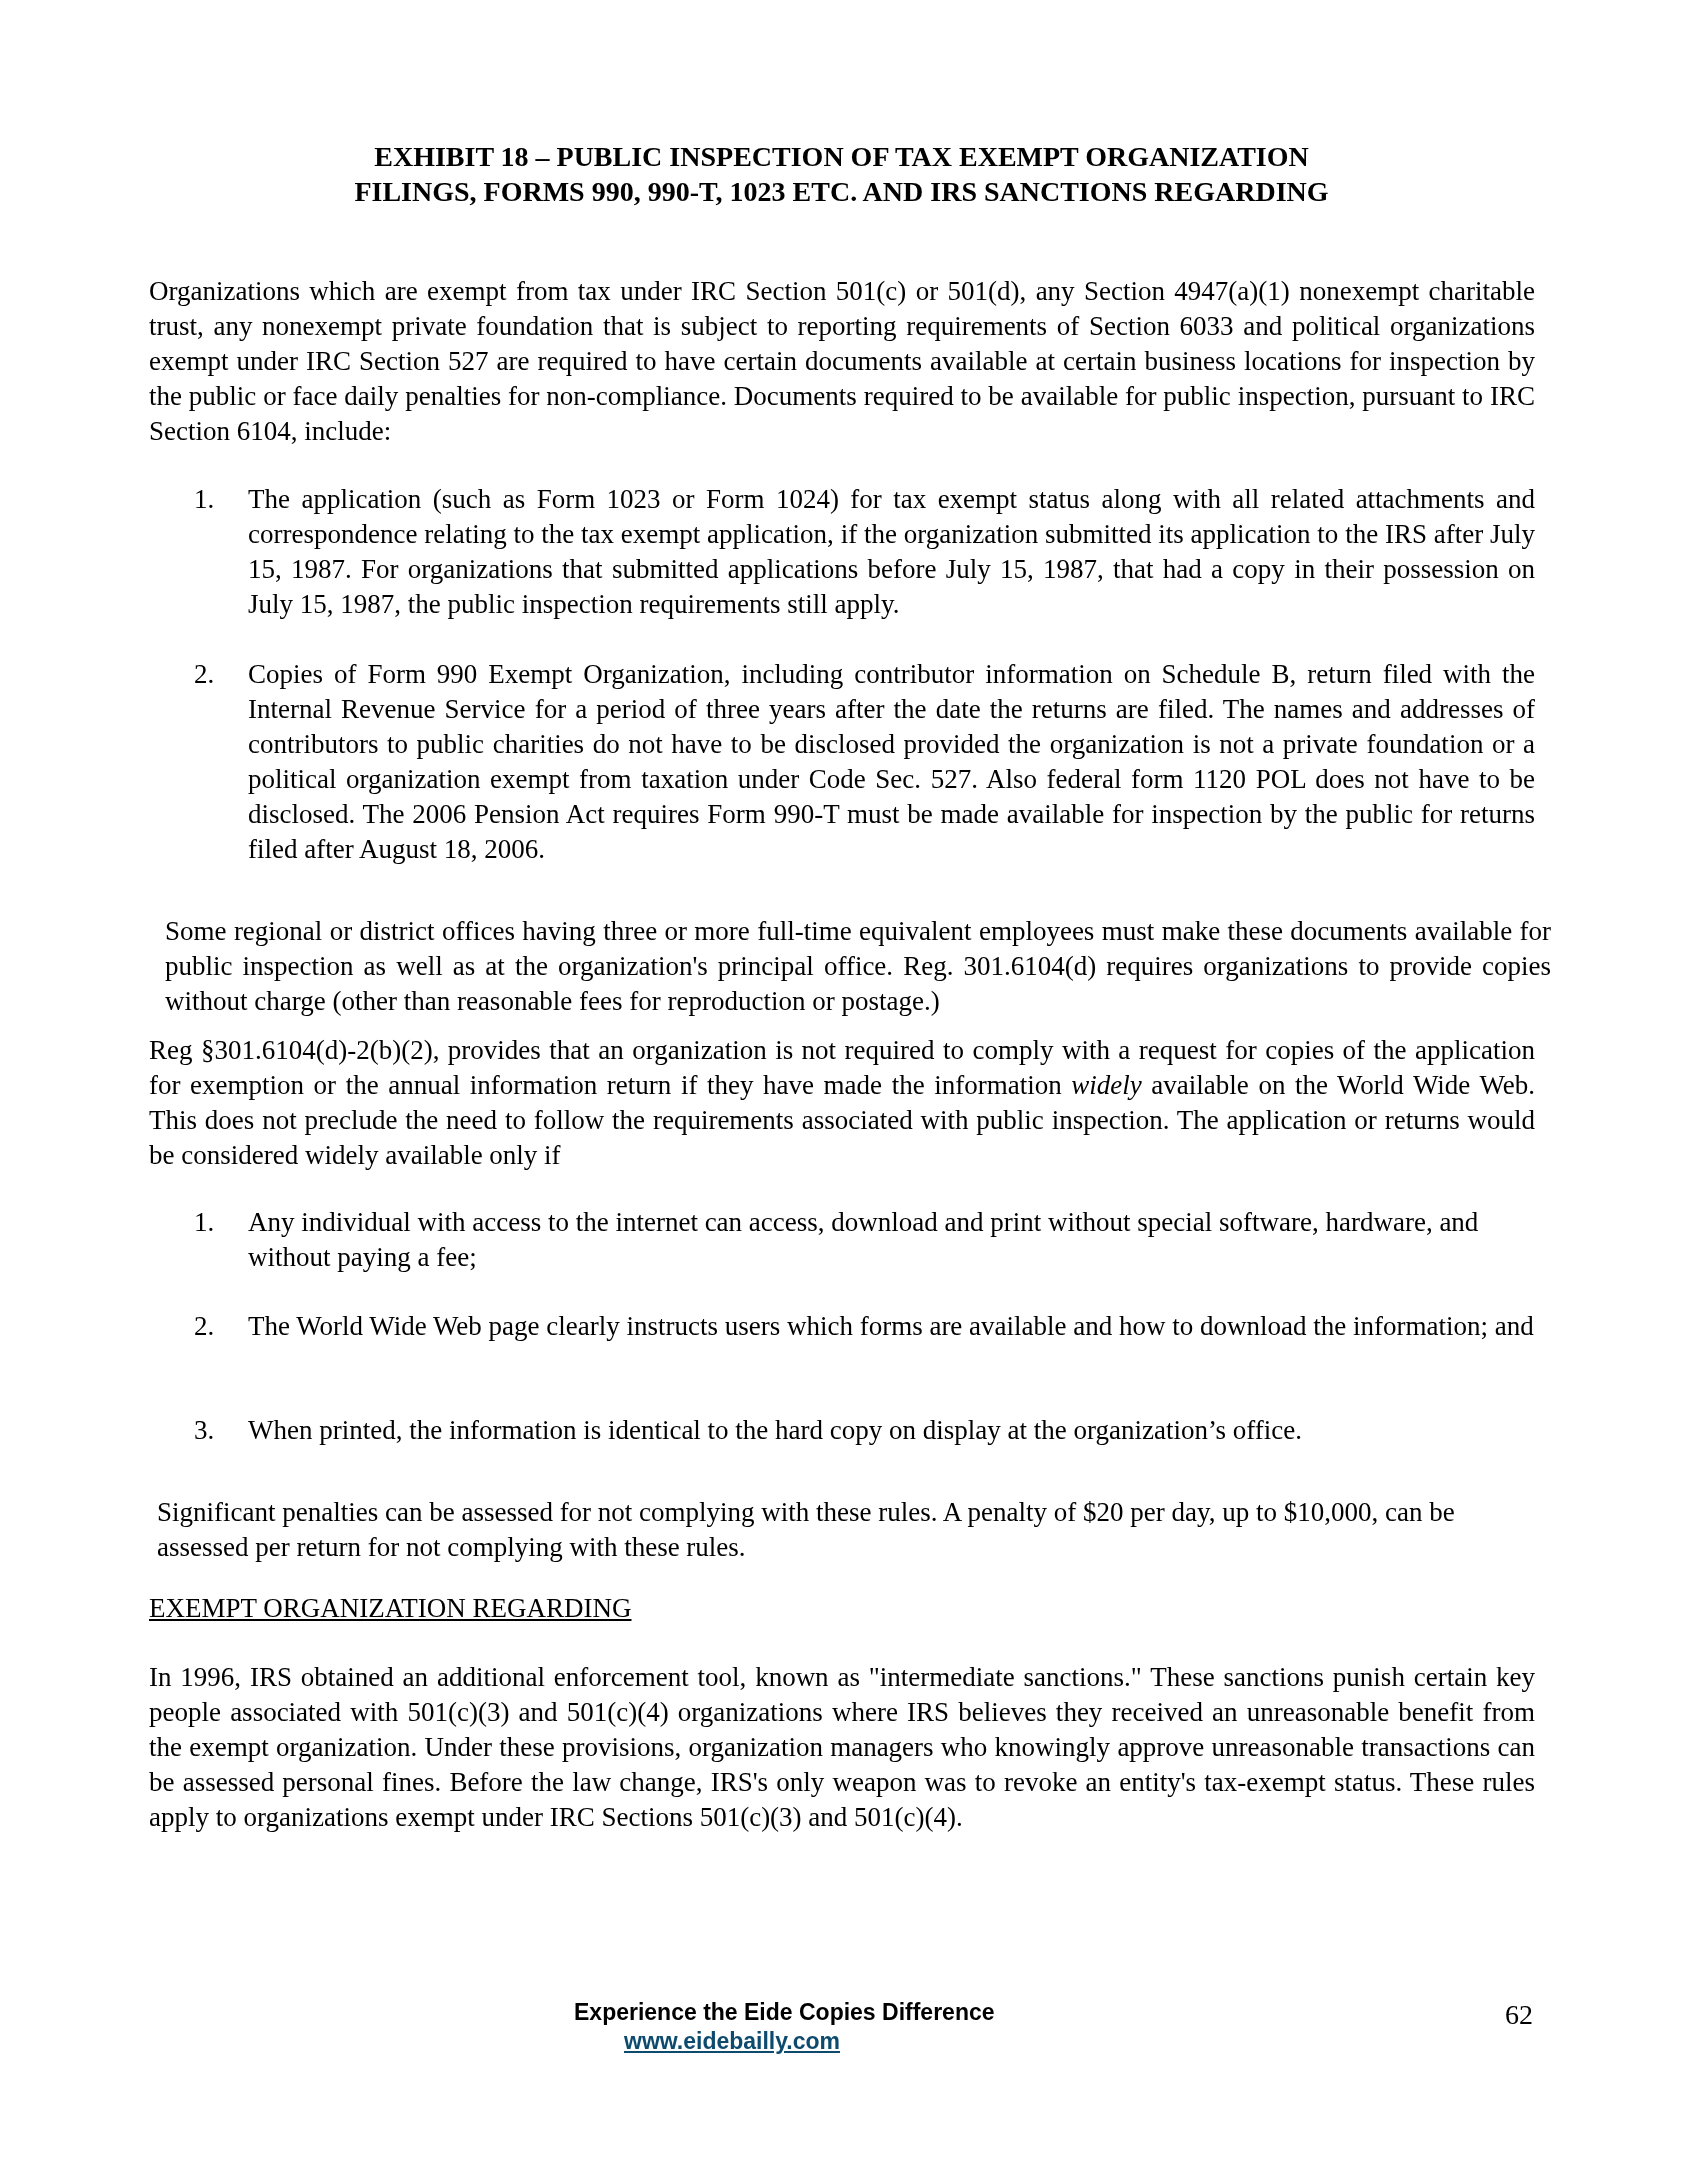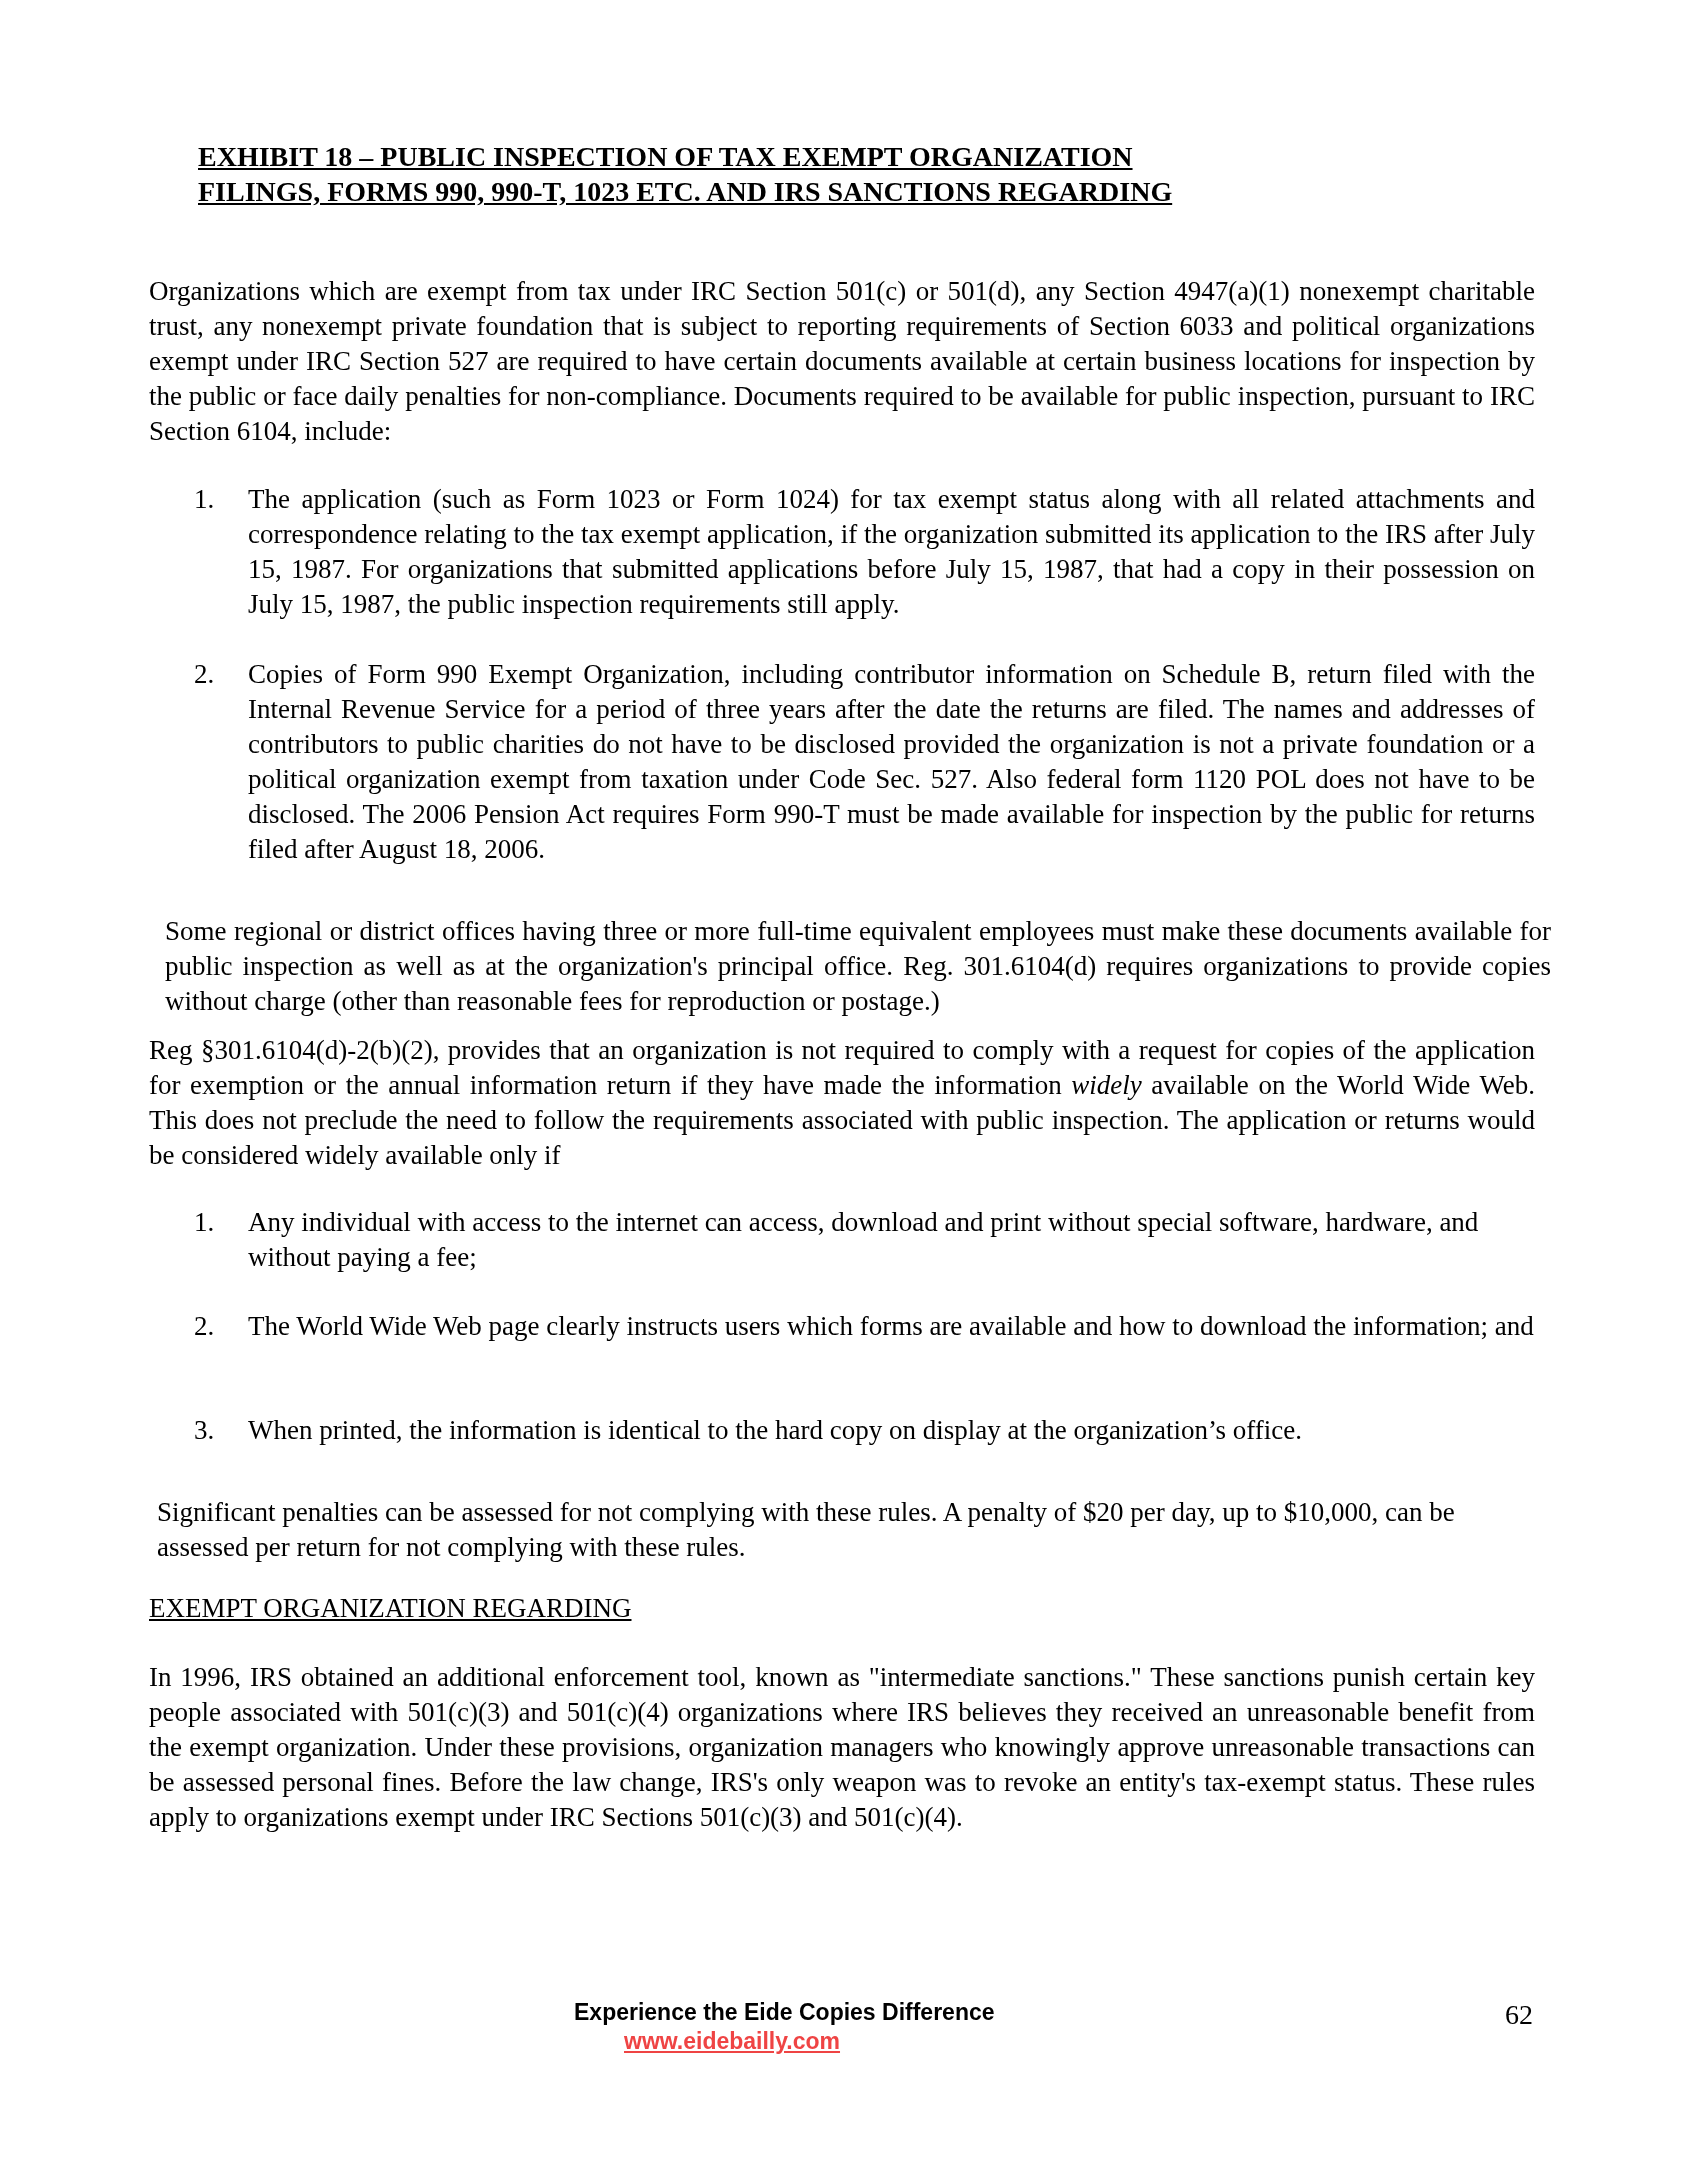--- a/index.html
+++ b/index.html
@@ -4,42 +4,42 @@
   <style>
     html, body { margin: 0; padding: 0; background: #ffffff; }
     body { width: 1683px; height: 2178px; position: relative; overflow: hidden; }
     .page {
       position: absolute; left: 0; top: 0; width: 1683px; height: 2178px;
       font-family: "Liberation Serif", "DejaVu Serif", serif;
       color: #000; font-size: 27px; line-height: 35px;
     }
     .title {
       position: absolute; left: 198px; width: 1287px; top: 139px;
-      font-weight: bold; text-decoration: underline;
+      text-align: center; font-weight: bold; 
       font-size: 28px; line-height: 35px;
     }
     .para {
       position: absolute; left: 149px; width: 1386px; text-align: justify;
     }
     .para.ragged { text-align: left; font-family: Liberation Serif, serif; }
     .list { position: absolute; left: 149px; width: 1386px; margin: 0; padding: 0; list-style: none; }
     .list li { position: relative; padding-left: 99px; text-align: justify; }
     .list.ragged li { text-align: left; }
     .list .num { position: absolute; left: 45px; top: 0; }
     .section-heading { position: absolute; left: 149px; text-decoration: underline; }
     .footer-tagline {
       position: absolute; left: 574px; top: 1998px;
       font-family: "Liberation Sans", "DejaVu Sans", sans-serif;
       font-weight: bold; font-size: 23px; line-height: 28px;
     }
     .footer-link {
       position: absolute; left: 624px; top: 2027px;
       font-family: "Liberation Sans", "DejaVu Sans", sans-serif;
       font-weight: bold; font-size: 23px; line-height: 28px;
-      color: #ef4444; text-decoration: underline;
+      color: #0c4a6e; text-decoration: underline;
     }
     .page-number { position: absolute; left: 1505px; top: 1997px; font-size: 28px; }
     em { font-style: italic; }
   </style>
 </head>
 <body>
 
 <div class="page">
 
   <div class="title">

